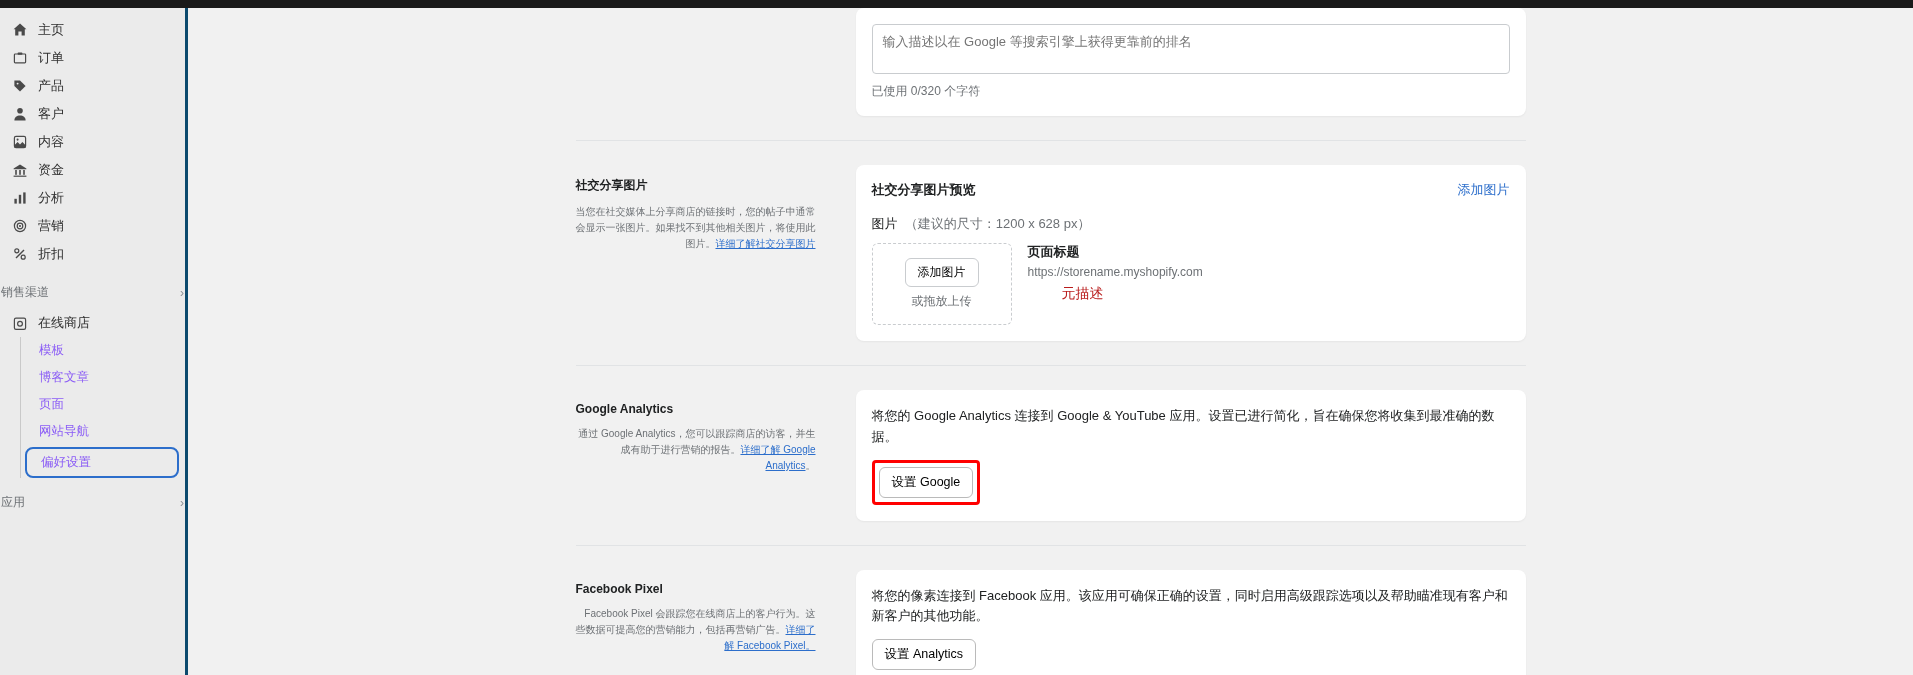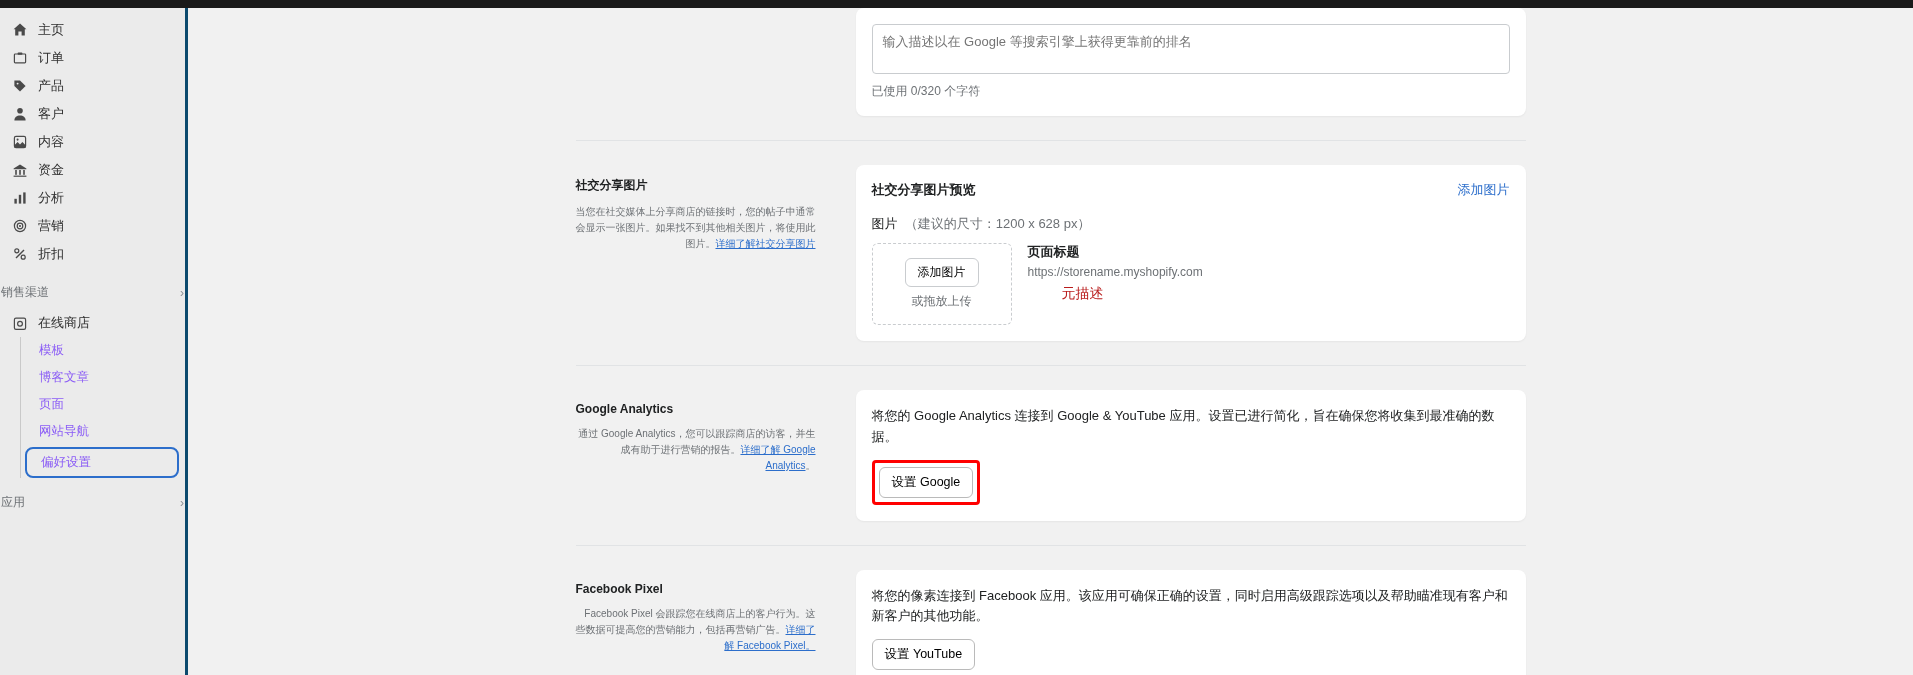--- a/index.html
+++ b/index.html
@@ -228,20 +228,20 @@
       <div class="row">
         <div class="left-col">
           <h3>Facebook Pixel</h3>
           <p>
             <span>Facebook Pixel 会跟踪您在线商店上的客户行为。这些数据可提高您的营销能力，包括再营销广告。</span><a href="#">详细了解 Facebook Pixel。</a>
           </p>
         </div>
         <div class="right-col">
           <div class="card">
             <p class="desc-text">将您的像素连接到 Facebook 应用。该应用可确保正确的设置，同时启用高级跟踪选项以及帮助瞄准现有客户和新客户的其他功能。</p>
-            <button class="action-btn">设置 YouTube</button>
+            <button class="action-btn">设置 Analytics</button>
           </div>
         </div>
       </div>
 
     </div>
   </main>
 </div>
 
 </body></html>

